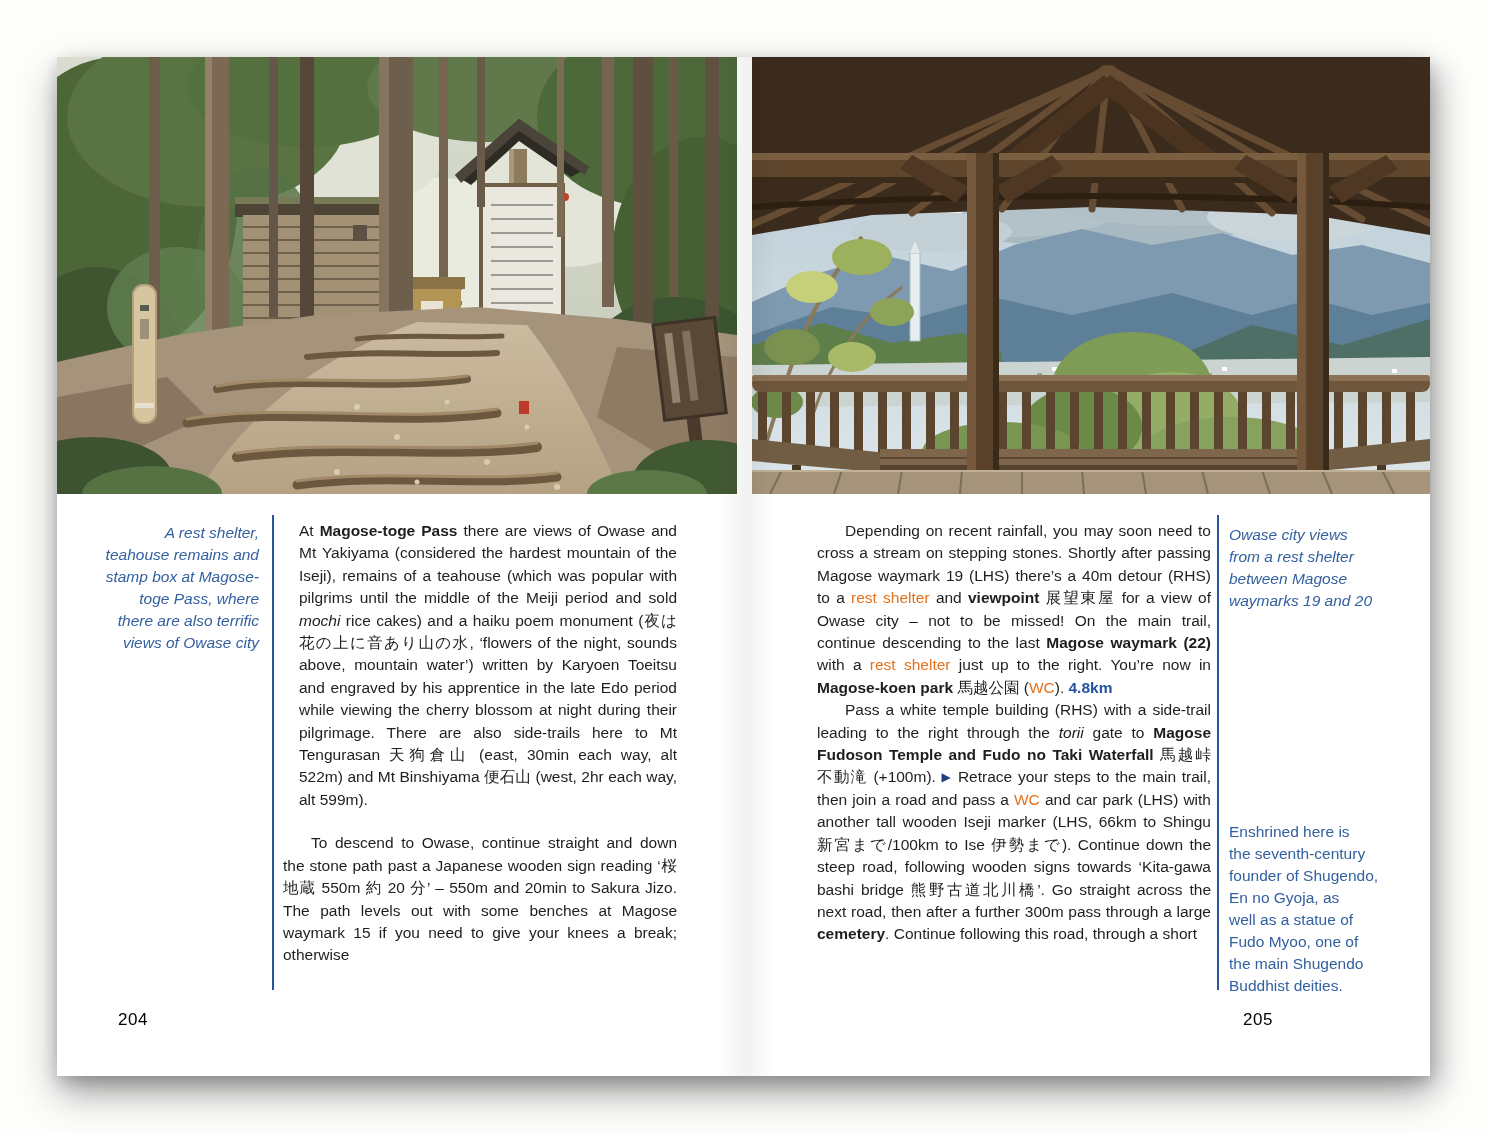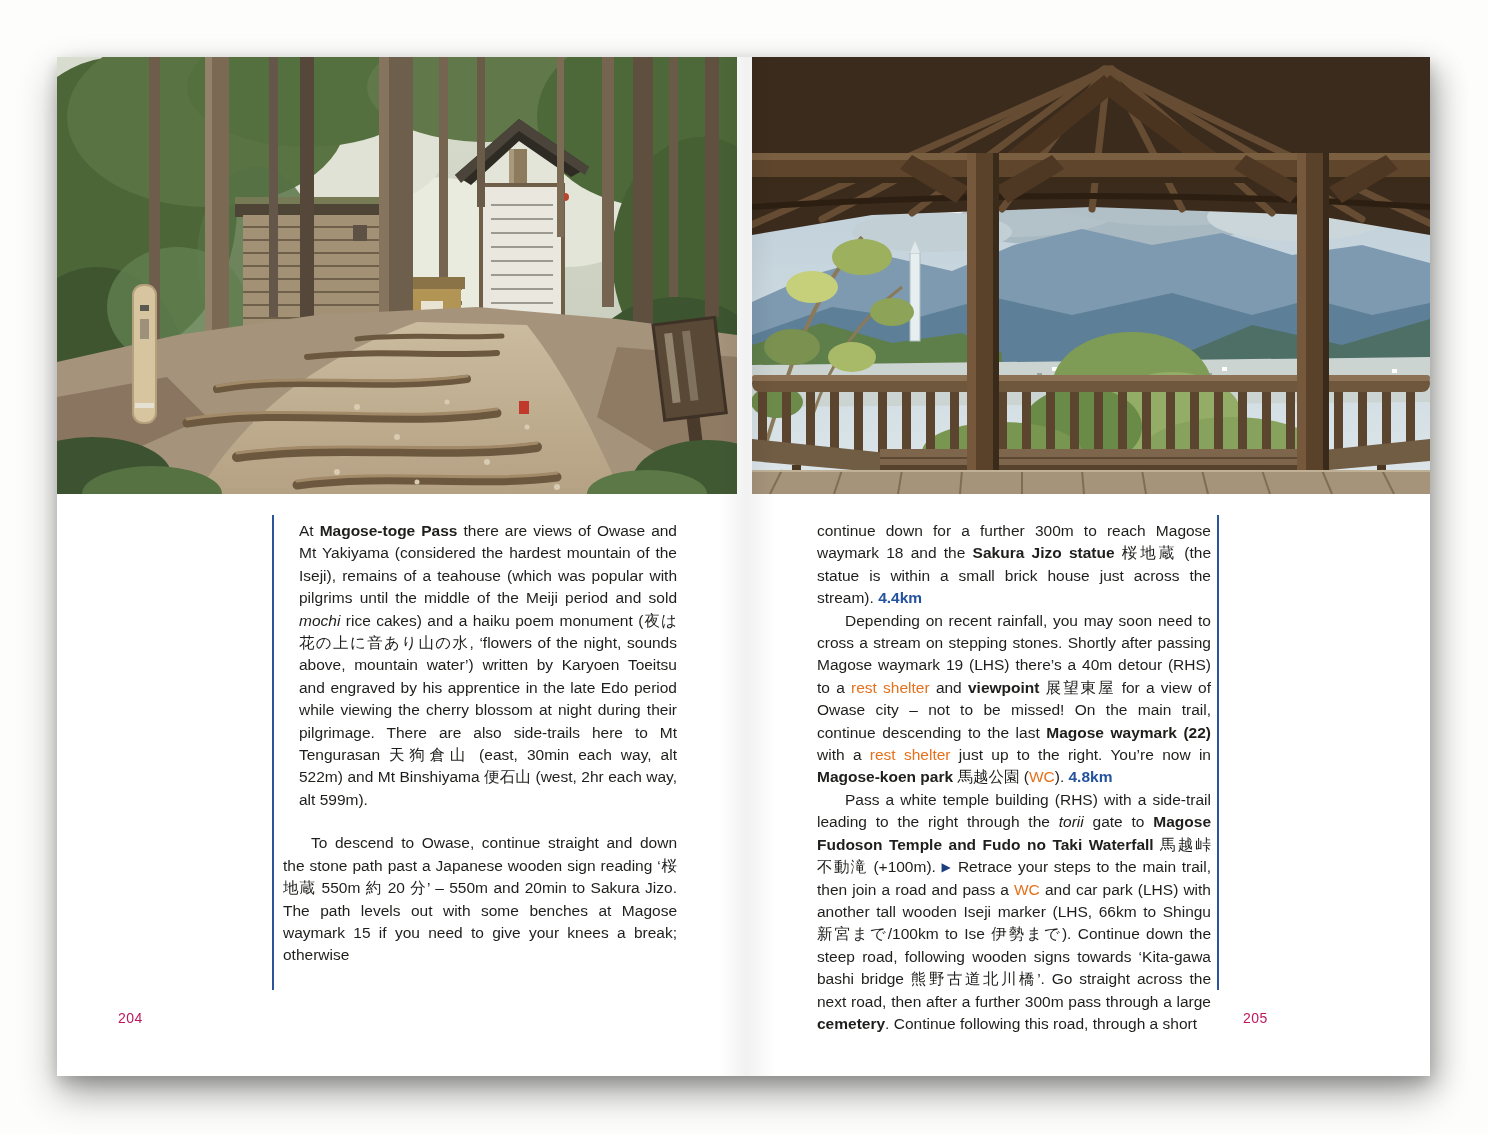--- a/index.html
+++ b/index.html
@@ -35,21 +35,21 @@
   .vrule.left{left:215px;}
   .vrule.right{left:1160px;}
   .caption{
     font-size:15.5px;line-height:22px;color:var(--caption-blue,#33609f);
   }
   .caption.italic{font-style:italic;}
   .caption-left{position:absolute;left:34px;top:465px;width:168px;text-align:right;}
   .caption-right-1{position:absolute;left:1172px;top:467px;width:158px;text-align:left;}
   .caption-right-2{position:absolute;left:1172px;top:764px;width:164px;text-align:left;}
   .pagenum{
-    position:absolute;top:953px;font-size:14px;color:#be185d;letter-spacing:.5px;
+    position:absolute;top:953px;font-size:17px;color:#000000;letter-spacing:.5px;
   }
   .pagenum.left{left:61px;}
   .pagenum.right{left:1186px;width:130px;text-align:left;}
 
   .para{margin:0;}
   .para.indent-first{text-indent:28px;}
   .para.indent-block{margin-left:16px;}
   .para.gap-after{margin-bottom:21px;}
   .seg-b{font-weight:bold;}
   .seg-i{font-style:italic;}
@@ -379,29 +379,52 @@
             <line x1="450" y1="413" x2="456" y2="437"></line>
           <line x1="510" y1="413" x2="518" y2="437"></line>
             <line x1="570" y1="413" x2="580" y2="437"></line>
           <line x1="630" y1="413" x2="642" y2="437"></line>
         </g>
         <line x1="0" y1="414" x2="678" y2="414" stroke="#c0b096" stroke-width="2"></line>
       </g>
     </svg>
   </div>
 
+  <div class="caption caption-left italic">
+      <div>A rest shelter,</div>
+      <div>teahouse remains and</div>
+      <div>stamp box at Magose-</div>
+      <div>toge Pass, where</div>
+      <div>there are also terrific</div>
+      <div>views of Owase city</div>
+    </div>
   <div class="vrule left"></div>
   <div class="body-col left">
       <p class="para indent-block gap-after"><span class="seg-p">At </span><span class="seg-b">Magose-toge Pass</span><span class="seg-p"> there are views of Owase and Mt Yakiyama (considered the hardest mountain of the Iseji), remains of a teahouse (which was popular with pilgrims until the middle of the Meiji period and sold </span><span class="seg-i">mochi</span><span class="seg-p"> rice cakes) and a haiku poem monument (夜は花の上に音あり山の水, ‘flowers of the night, sounds above, mountain water’) written by Karyoen Toeitsu and engraved by his apprentice in the late Edo period while viewing the cherry blossom at night during their pilgrimage. There are also side-trails here to Mt Tengurasan 天狗倉山 (east, 30min each way, alt 522m) and Mt Binshiyama 便石山 (west, 2hr each way, alt 599m).</span></p>
       <p class="para indent-first"><span class="seg-p">To descend to Owase, continue straight and down the stone path past a Japanese wooden sign reading ‘桜地蔵 550m 約 20 分’ – 550m and 20min to Sakura Jizo. The path levels out with some benches at Magose waymark 15 if you need to give your knees a break; otherwise</span></p>
     </div>
   <div class="pagenum left">204</div>
 
   <div class="body-col right">
-      <p class="para"><span class="seg-p">continue down for a further 300m to reach Magose waymark 18 and the </span><span class="seg-b">Sakura Jizo statue</span><span class="seg-p"> 桜地蔵 (the statue is within a small brick house just across the stream). </span><span class="seg-kb">4.4km</span></p>
       <p class="para indent-first"><span class="seg-p">Depending on recent rainfall, you may soon need to cross a stream on stepping stones. Shortly after passing Magose waymark 19 (LHS) there’s a 40m detour (RHS) to a </span><span class="seg-o">rest shelter</span><span class="seg-p"> and </span><span class="seg-b">viewpoint</span><span class="seg-p"> 展望東屋 for a view of Owase city – not to be missed! On the main trail, continue descending to the last </span><span class="seg-b">Magose waymark (22)</span><span class="seg-p"> with a </span><span class="seg-o">rest shelter</span><span class="seg-p"> just up to the right. You’re now in </span><span class="seg-b">Magose-koen park</span><span class="seg-p"> 馬越公園 (</span><span class="seg-o">WC</span><span class="seg-p">). </span><span class="seg-kb">4.8km</span></p>
       <p class="para indent-first"><span class="seg-p">Pass a white temple building (RHS) with a side-trail leading to the right through the </span><span class="seg-i">torii</span><span class="seg-p"> gate to </span><span class="seg-b">Magose Fudoson Temple and Fudo no Taki Waterfall</span><span class="seg-p"> 馬越峠 不動滝 (+100m). </span><span class="seg-a">▶</span><span class="seg-p"> Retrace your steps to the main trail, then join a road and pass a </span><span class="seg-o">WC</span><span class="seg-p"> and car park (LHS) with another tall wooden Iseji marker (LHS, 66km to Shingu 新宮まで/100km to Ise 伊勢まで). Continue down the steep road, following wooden signs towards ‘Kita-gawa bashi bridge 熊野古道北川橋’. Go straight across the next road, then after a further 300m pass through a large </span><span class="seg-b">cemetery</span><span class="seg-p">. Continue following this road, through a short</span></p>
     </div>
   <div class="vrule right"></div>
+  <div class="caption caption-right-1 italic">
+      <div>Owase city views</div>
+      <div>from a rest shelter</div>
+      <div>between Magose</div>
+      <div>waymarks 19 and 20</div>
+    </div>
+  <div class="caption caption-right-2">
+      <div>Enshrined here is</div>
+      <div>the seventh-century</div>
+      <div>founder of Shugendo,</div>
+      <div>En no Gyoja, as</div>
+      <div>well as a statue of</div>
+      <div>Fudo Myoo, one of</div>
+      <div>the main Shugendo</div>
+      <div>Buddhist deities.</div>
+    </div>
   <div class="pagenum right">205</div>
 
   <div class="gutter-shade"></div>
 </div>
 
 </body></html>

